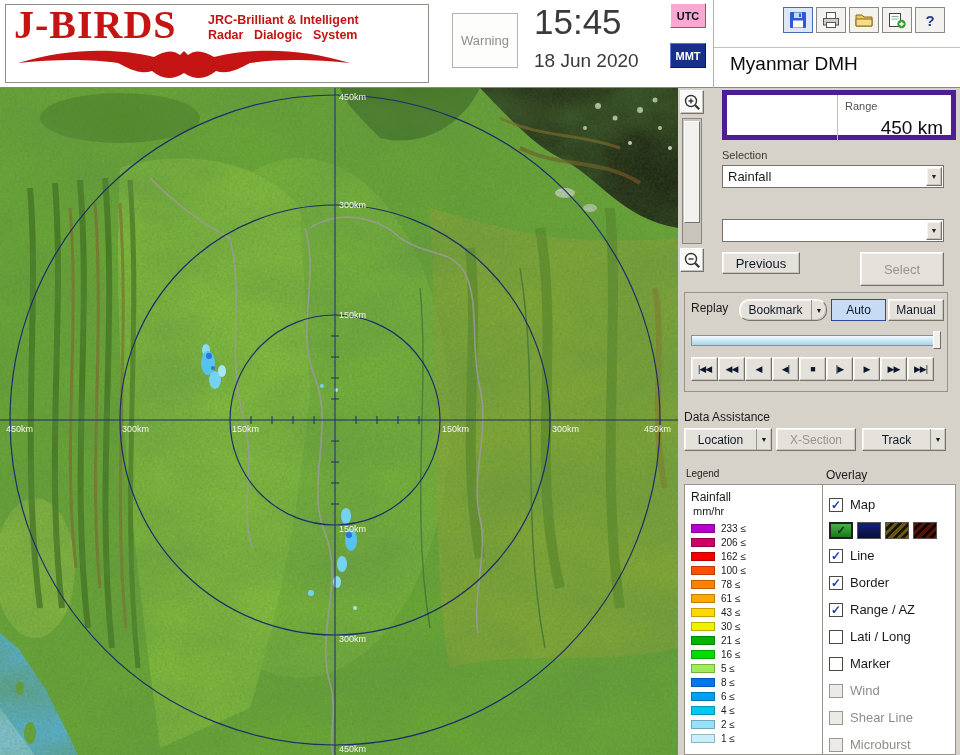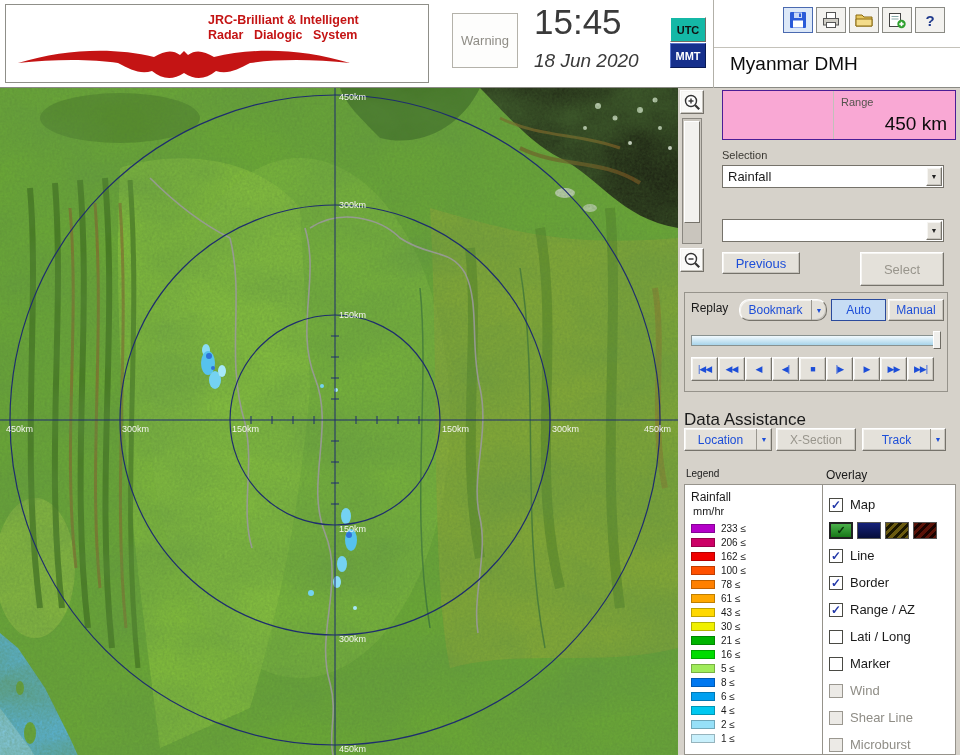--- a/index.html
+++ b/index.html
@@ -16,25 +16,25 @@
                 font-weight:bold; font-size:40px; color:#c41414; letter-spacing:1px; }
   .logo-tag { position:absolute; left:202px; top:8px; font-size:12.5px; font-weight:bold;
               color:#c41414; line-height:15px; white-space:nowrap; }
   .logo-tag .t2 { word-spacing:7px; }
   .eagle { position:absolute; left:8px; top:42px; }
 
   .warning-btn { position:absolute; left:452px; top:13px; width:66px; height:55px;
                  background:#fdfdfc; border:1px solid #b4b2aa; color:#8f8d86; font-size:13px;
                  display:flex; align-items:center; justify-content:center; }
   .time-big  { position:absolute; left:534px; top:2px; font-size:35px; color:#3a3a3a; }
-  .date-txt  { position:absolute; left:534px; top:50px; font-size:19px; color:#3a3a3a;font-style:italic; }
+  .date-txt  { position:absolute; left:534px; top:50px; font-size:19px; color:#3a3a3a; }
 
   .tz-btn { position:absolute; left:670px; width:36px; height:25px; font-size:11px; font-weight:bold;
             display:flex; align-items:center; justify-content:center; }
-  .tz-utc { top:17px; background:#14b8a6; color:#111;
+  .tz-utc { top:3px; background:#f9a8d4; color:#111;
             border:1px solid; border-color:#fff #6f6c64 #6f6c64 #fff; }
   .tz-mmt { top:43px; background:#16308c; color:#fff;
             border:1px solid; border-color:#5a76ce #091a54 #091a54 #5a76ce; }
 
   .header-vline { position:absolute; left:713px; top:0; height:88px; border-left:1px solid #b2b0a8; }
   .header-hline { position:absolute; left:714px; top:47px; width:246px; border-top:1px solid #c4c2ba; }
 
   .toolbar { position:absolute; left:783px; top:7px; display:flex; gap:3px; }
   .tool-btn { width:30px; height:26px; background:#f3f2ef; border:1px solid #8a8a84;
               display:flex; align-items:center; justify-content:center; }
@@ -42,36 +42,36 @@
   .station { position:absolute; left:730px; top:53px; font-size:19px; color:#0c0c0c; }
 
   
   .map-area { position:absolute; left:0; top:88px; width:678px; height:667px; overflow:hidden;
               background:#6caa36; }
   .maplabel { font-family:"Liberation Sans", sans-serif; font-size:9px; fill:#f4f4f0; }
 
   
   .rpanel { position:absolute; left:678px; top:88px; width:282px; height:667px; background:#d6d2ca; }
 
-  .btn { font-family:inherit; font-size:13px; color:#1d4ed8; background:#e4e1da;
+  .btn { font-family:inherit; font-size:13px; color:#0f172a; background:#e4e1da;
          border:1px solid; border-color:#ffffff #75726a #75726a #ffffff;
          box-shadow: inset -1px -1px 0 #c6c3bc, inset 1px 1px 0 #f6f5f2;
          display:flex; align-items:center; justify-content:center; cursor:default; }
   .btn.dis { color:#98958c; }
 
   .zoom-strip { position:absolute; left:0; top:0; width:28px; height:192px; }
   .zoom-btn { position:absolute; left:2px; width:24px; height:24px; background:#fafaf8; }
   .zoom-in  { top:2px; } .zoom-out { top:160px; }
   .zoom-track { position:absolute; left:4px; top:30px; width:20px; height:126px;
                 background:#c9c5bd; border:1px solid #8a8780; }
   .zoom-thumb { position:absolute; left:1px; top:2px; width:16px; height:102px; background:#f2f1ee;
                 border:1px solid; border-color:#fff #75726a #75726a #fff; }
 
-  .range-box { position:absolute; left:44px; top:2px; width:234px; height:50px; background:#f9a8d4;
-               border:1px solid #4c1d95;padding-left:34px; }
+  .range-box { position:absolute; left:44px; top:2px; width:234px; height:50px; background:#ffffff;
+               border:5px solid #4c1d95;padding-left:34px; }
   .range-div { position:absolute; left:110px; top:0; height:48px; border-left:1px solid #c2c0ba; }
   .range-label { position:absolute; left:118px; top:5px; font-size:11px; color:#55534e; }
   .range-value { position:absolute; right:8px; top:22px; font-size:19px; color:#0c0c0c; }
 
   .sel-label { position:absolute; left:44px; top:61px; font-size:11px; color:#3a3832; }
   .dd { position:absolute; left:44px; width:222px; height:23px; background:#fff;
         border:1px solid #75726a; }
   .dd-text { position:absolute; left:5px; top:3px; font-size:13px; }
   .dd-btn { position:absolute; right:1px; top:1px; width:16px; height:19px; font-size:7px; color:#222; }
   .dd1 { top:77px; } .dd2 { top:104px; } .dd3 { top:131px; }
@@ -92,21 +92,21 @@
 
   .slider { position:absolute; left:6px; top:38px; width:250px; height:18px; }
   .slider-track { position:absolute; left:0; top:4px; width:250px; height:11px;
                   background:linear-gradient(#f2fafe,#a8d4ea); border:1px solid #88918f; }
   .slider-thumb { position:absolute; right:0px; top:0px; width:8px; height:18px; background:#f0efec;
                   border:1px solid; border-color:#fff #6f6c64 #6f6c64 #fff; }
 
   .playback-row { position:absolute; left:6px; top:64px; display:flex; }
   .pb { width:27px; height:24px; font-size:9px; letter-spacing:-1px; padding:0; }
 
-  .da-label { position:absolute; left:6px; top:322px; font-size:17px; color:#1a1a1a; }
+  .da-label { position:absolute; left:6px; top:322px; font-size:12px; color:#1a1a1a; }
   .da-btn { position:absolute; top:340px; height:23px; padding:0; }
   .loc-btn { left:6px; width:88px; }
   .xsec-btn { left:98px; width:80px; font-size:12px; }
   .track-btn { left:184px; width:84px; }
 
   .legend-label { position:absolute; left:8px; top:380px; font-size:10px; }
   .overlay-label { position:absolute; left:148px; top:380px; font-size:12px; }
 
   .legend-box { position:absolute; left:6px; top:396px; width:152px; height:271px; background:#fff;
                 border:1px solid #96938b; overflow:hidden; padding:5px 0 0 6px; }
@@ -133,20 +133,21 @@
   .ms2 { background:repeating-linear-gradient(135deg,#6a5a10 0 3px,#1a1600 3px 6px); }
   .ms3 { background:repeating-linear-gradient(135deg,#5a1208 0 3px,#1a0300 3px 6px); }
 </style>
 </head>
 <body>
 
 <div class="app">
 
   <div class="header">
     <div class="logo-box">
+      <div class="logo-title">J-BIRDS</div>
       <div class="logo-tag">
         <div class="t1">JRC-Brilliant &amp; Intelligent</div>
         <div class="t2">Radar Dialogic System</div>
       </div>
       <svg class="eagle" width="340" height="34" viewBox="0 0 340 34">
         <path d="M4,16 C50,2 100,0 140,10 C150,4 158,2 166,8 L170,4 L174,8 C182,2 190,4 200,10 C240,0 290,2 336,16 C300,12 262,12 236,16 C224,22 214,28 202,24 C192,32 182,34 170,26 C158,34 148,32 138,24 C126,28 116,22 104,16 C78,12 40,12 4,16 Z" fill="#c41414"></path>
       </svg>
     </div>
 
     <div class="warning-btn">

